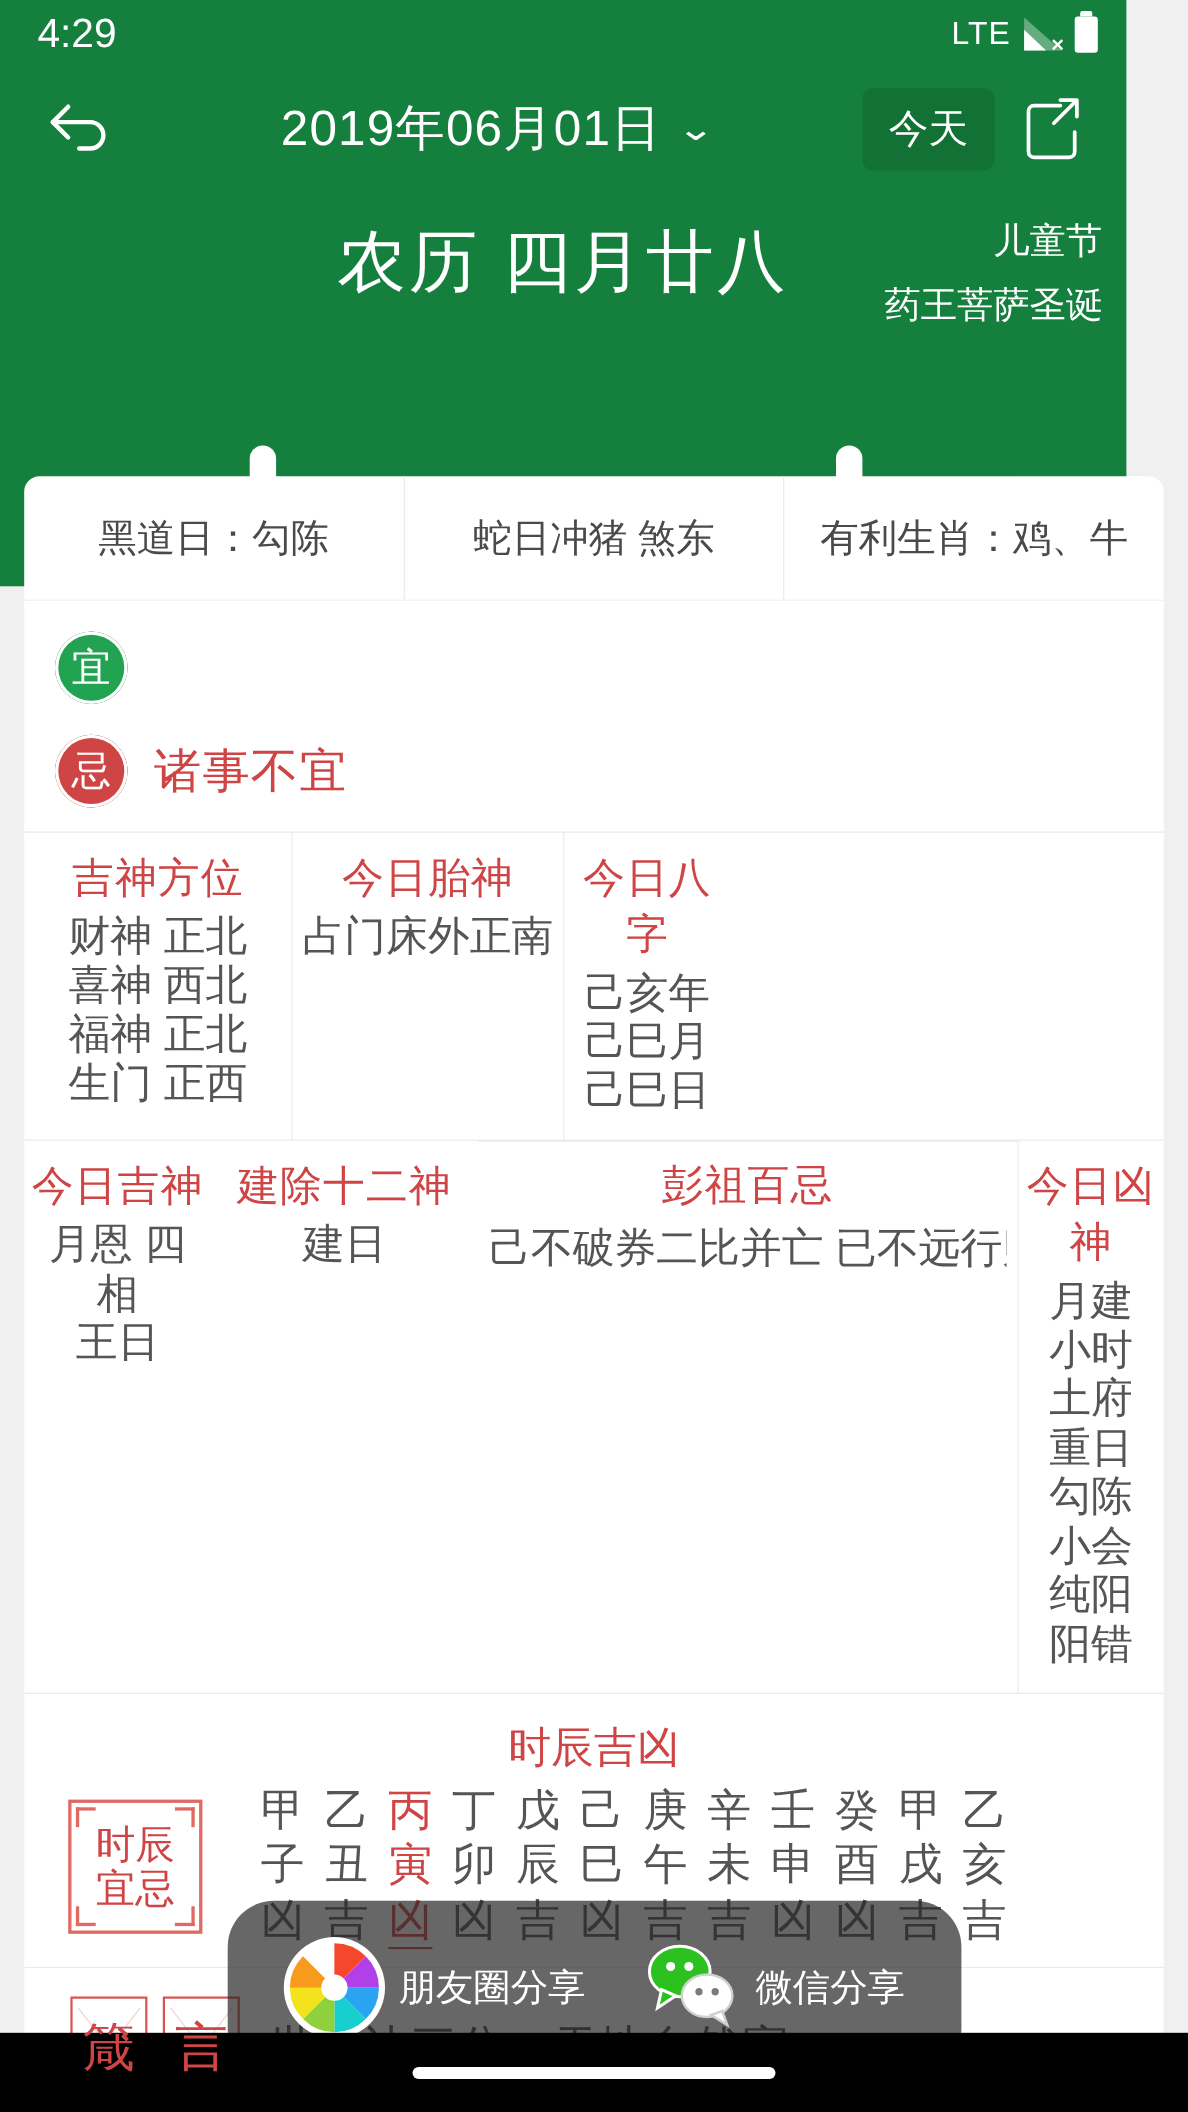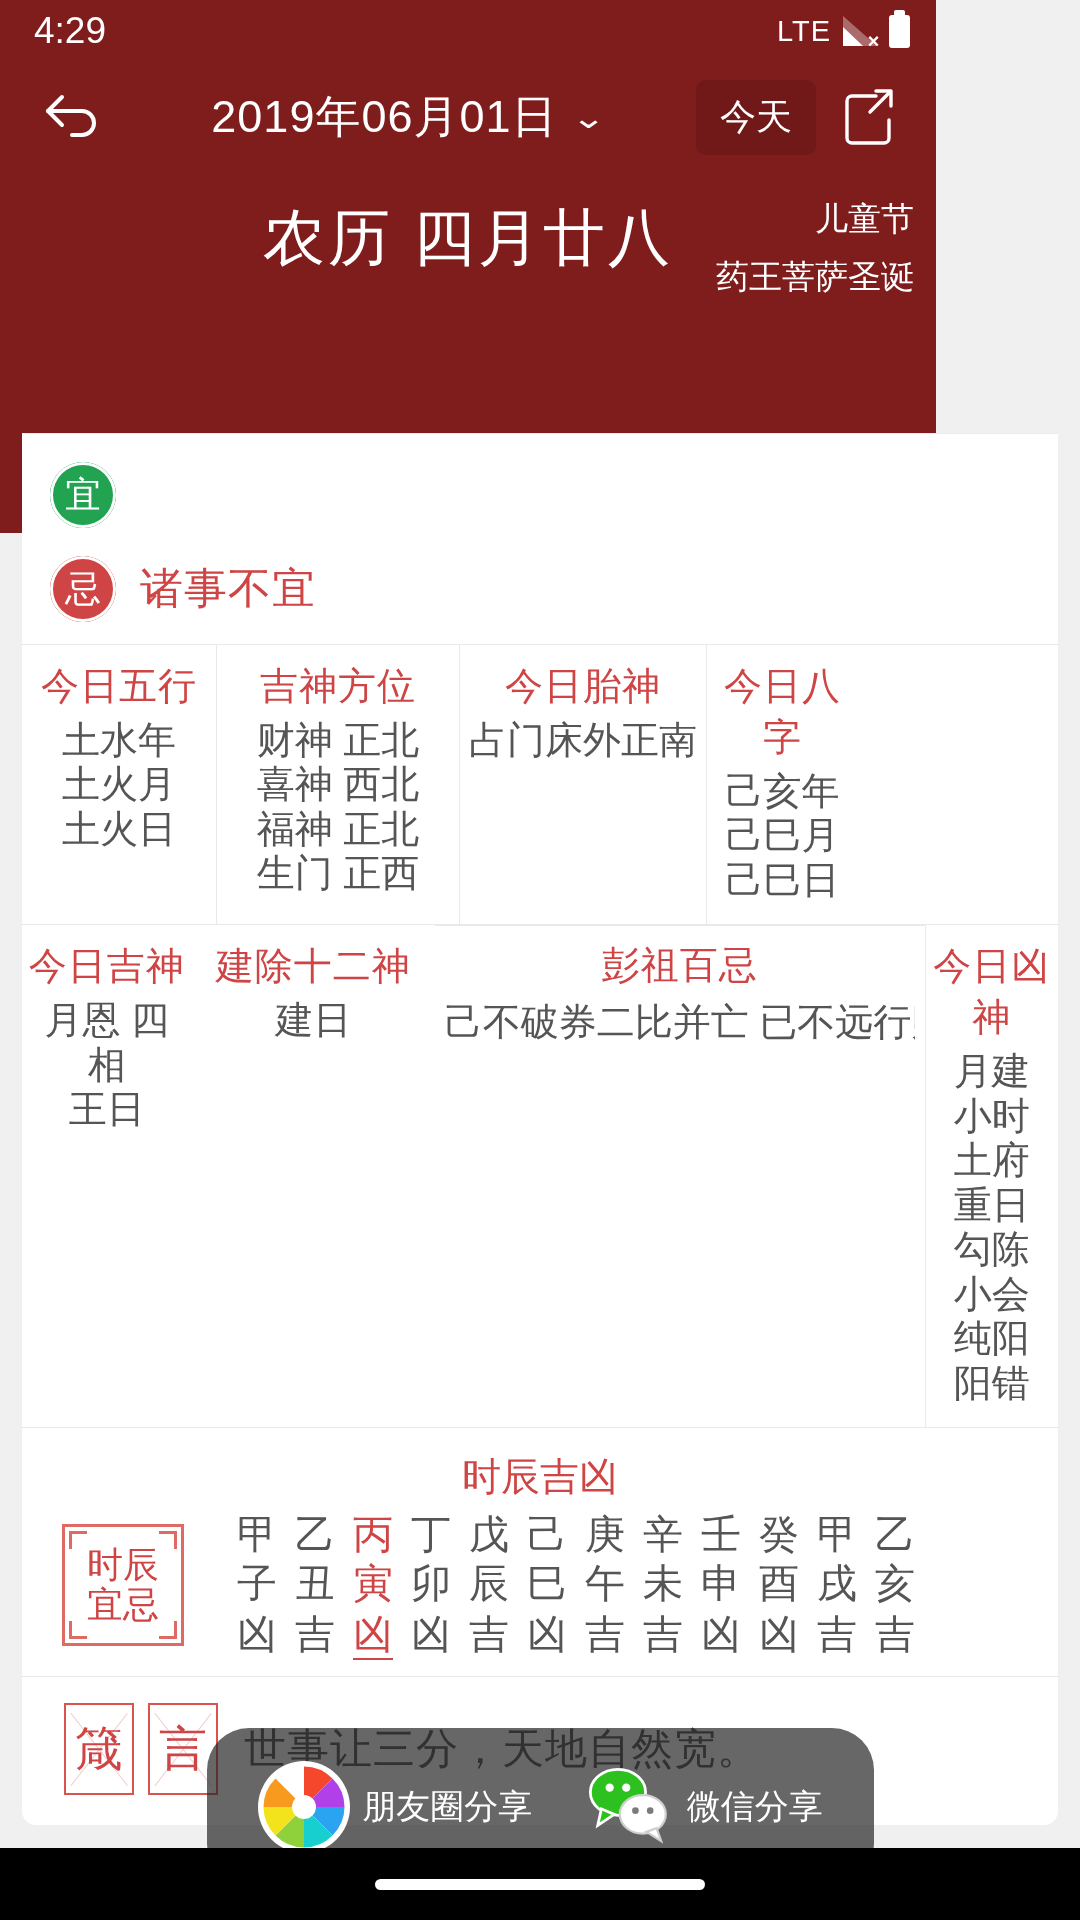--- a/index.html
+++ b/index.html
@@ -6,22 +6,22 @@
   html,body { width:1080px; height:1920px; }
   body {
     font-family:"Liberation Sans","DejaVu Sans",sans-serif;
     background:#f0f0f0;
     position:relative;
     overflow:hidden;
   }
 
   
   #header {
-    background:#7f1d1d;
-    width:936px;
+    background:#15803d;
+    width:1024px;
     height:533px;
     position:relative;
   }
   #statusbar {
     height:62px;
     display:flex;
     align-items:center;
     justify-content:space-between;
     padding:0 26px 0 34px;
     color:#fff;
@@ -259,44 +259,45 @@
     <div id="lunar-main">农历 四月廿八</div>
     <div id="festivals">
       <div>儿童节</div>
       <div>药王菩萨圣诞</div>
     </div>
   </div>
 </div>
 
 <div id="content">
 
+  <div id="tabs">
+    <span class="pin" id="pin1"></span>
+    <span class="pin" id="pin2"></span>
+    <div class="tab">黑道日：勾陈</div>
+    <div class="tab">蛇日冲猪 煞东</div>
+    <div class="tab">有利生肖：鸡、牛</div>
+  </div>
 
   <div id="yiji-card">
     <div class="yj-row">
       <div class="yj-badge yi">
         <span>宜</span>
       </div>
     </div>
     <div class="yj-row">
       <div class="yj-badge ji">
         <span>忌</span>
       </div>
       <div class="yj-text ji">诸事不宜</div>
     </div>
   </div>
 
   <div id="grid-card">
 
     <div class="grid-row" id="row1">
-      <div class="gcell c1">
-        <div class="gtitle">今日五行</div>
-        <div class="gval">土水年</div>
-        <div class="gval">土火月</div>
-        <div class="gval">土火日</div>
-      </div>
       <div class="gcell c2">
         <div class="gtitle">吉神方位</div>
         <div class="gval">财神 正北</div>
         <div class="gval">喜神 西北</div>
         <div class="gval">福神 正北</div>
         <div class="gval">生门 正西</div>
       </div>
       <div class="gcell c3">
         <div class="gtitle">今日胎神</div>
         <div class="gval">占门床外正南</div>

